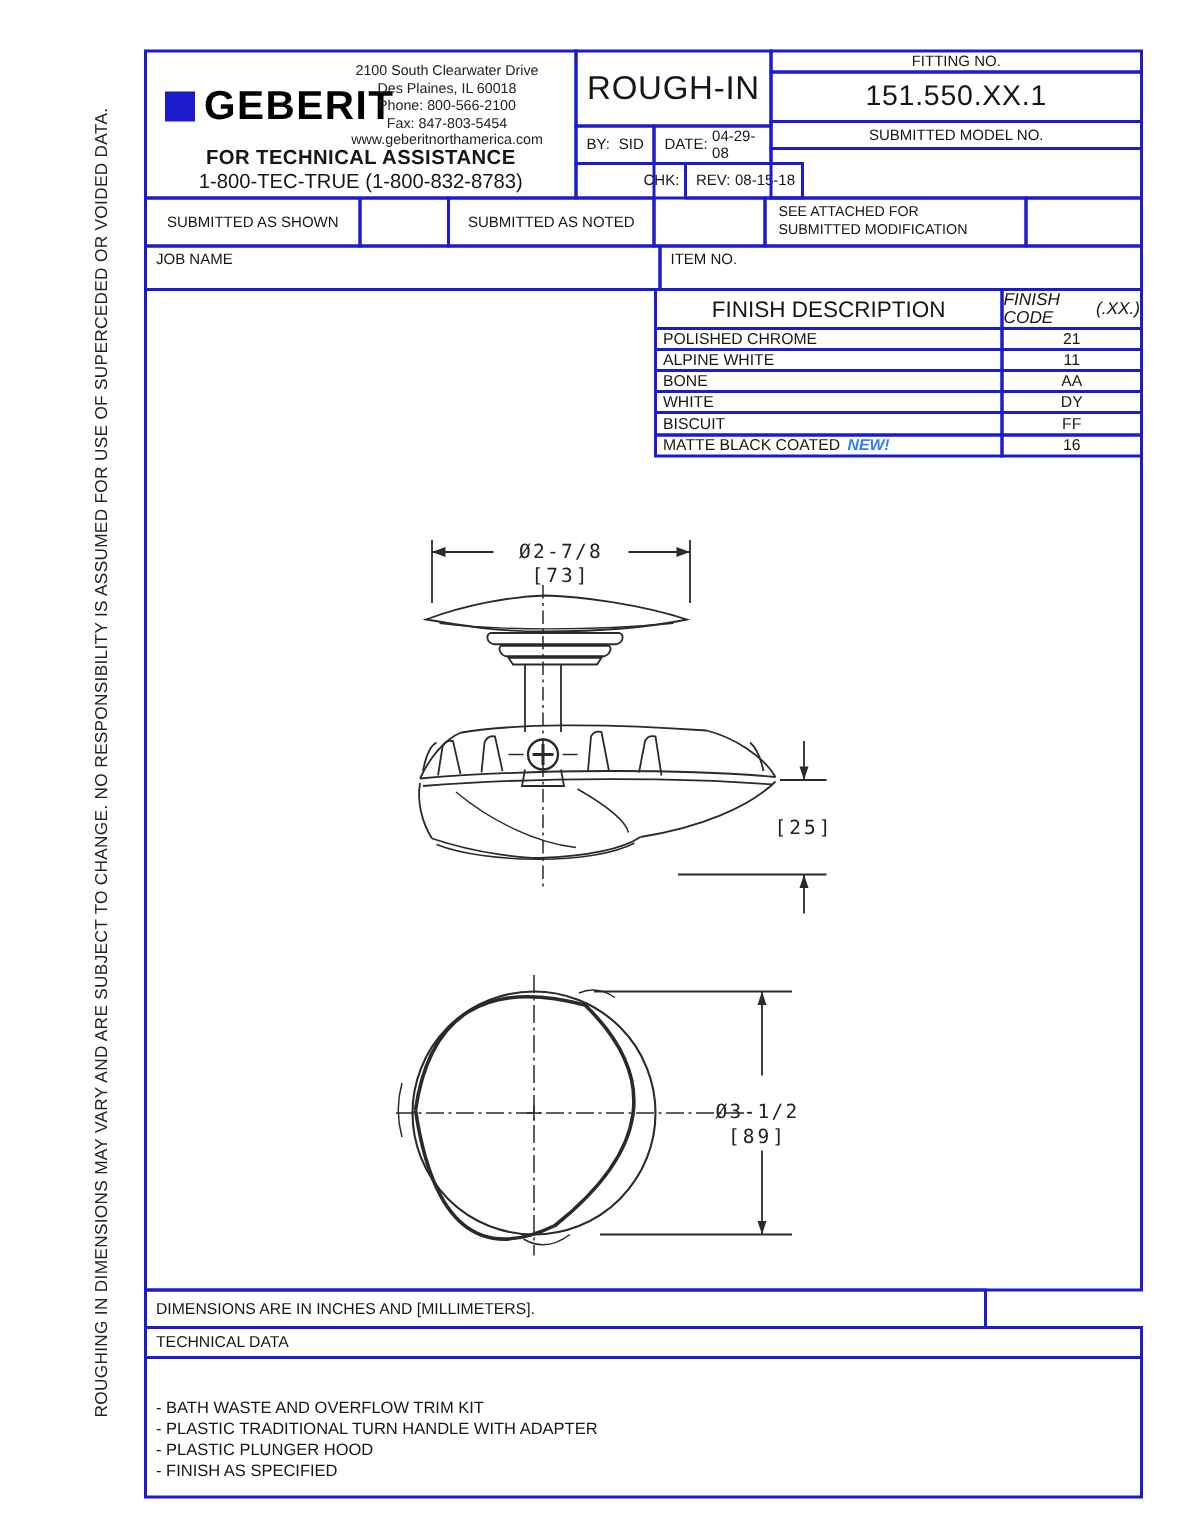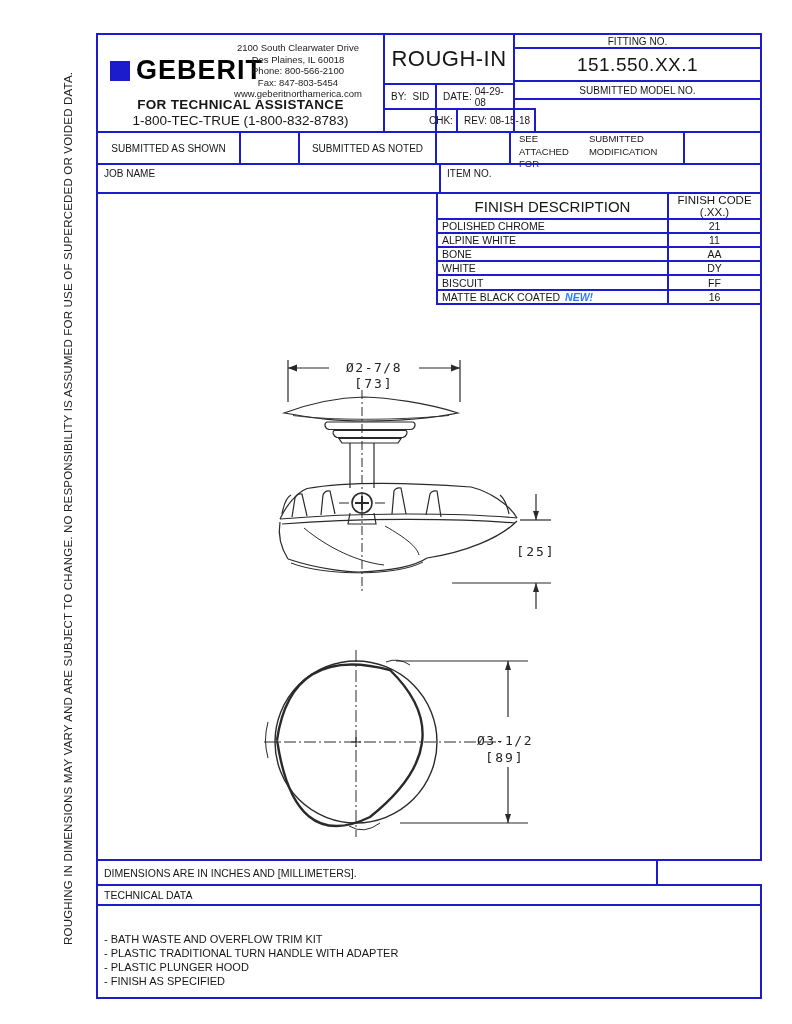--- a/index.html
+++ b/index.html
@@ -29,25 +29,25 @@
   .addr{position:absolute;right:10px;top:7px;width:150px;text-align:center;
         font-size:9.5px;line-height:11.6px;color:#222;}
   .assist{position:absolute;left:0;right:0;top:62px;text-align:center;}
   .assist-title{font-size:13.5px;font-weight:700;letter-spacing:.3px;}
   .assist-phone{font-size:13.5px;margin-top:1px;}
   .rough-title{font-size:22px;letter-spacing:.5px;}
   .kv{display:flex;align-items:center;padding-left:6px;font-size:10px;gap:6px;}
   .fit-label{font-size:10px;}
   .fit-value{font-size:19px;letter-spacing:.5px;}
   .sub-label{font-size:10px;}
-  .see-attached{display:flex;justify-content:center;
+  .see-attached{display:flex;flex-direction:column;justify-content:center;
       padding-left:8px;font-size:9.5px;line-height:12.5px;}
   .corner-label{padding:3px 6px;font-size:10px;}
   .fin-desc-header{font-size:15px;}
-  .fin-code-header{flex-direction:column;font-size:11.5px;line-height:12.5px;}
+  .fin-code-header{flex-direction:row;font-size:11.5px;line-height:12.5px;font-style:italic;}
   .fin-desc{display:flex;align-items:center;padding-left:4px;font-size:10.5px;gap:5px;}
   .fin-code{font-size:10.5px;}
   .new-badge{color:var(--new-blue);font-weight:700;font-style:italic;}
   .note-row{display:flex;align-items:center;padding-left:6px;font-size:10.5px;}
   .tech-items{padding:26px 0 0 6px;font-size:11px;line-height:14px;}
   svg text{font-family:"DejaVu Sans Mono",monospace;fill:#222;}
 </style>
 </head>
 <body>
 

